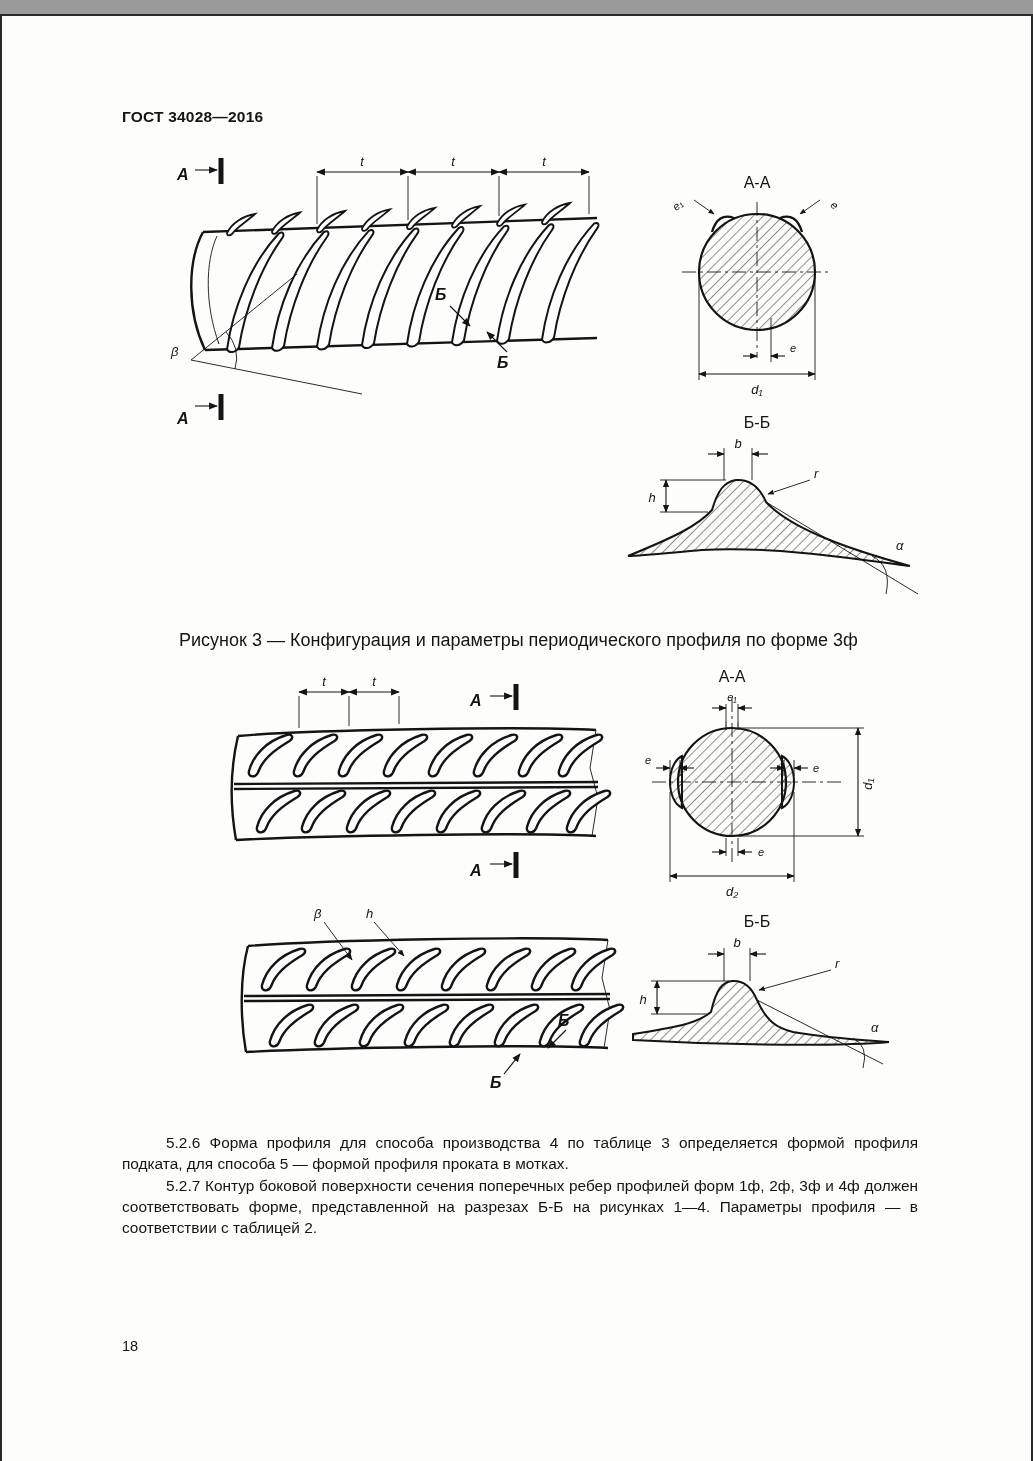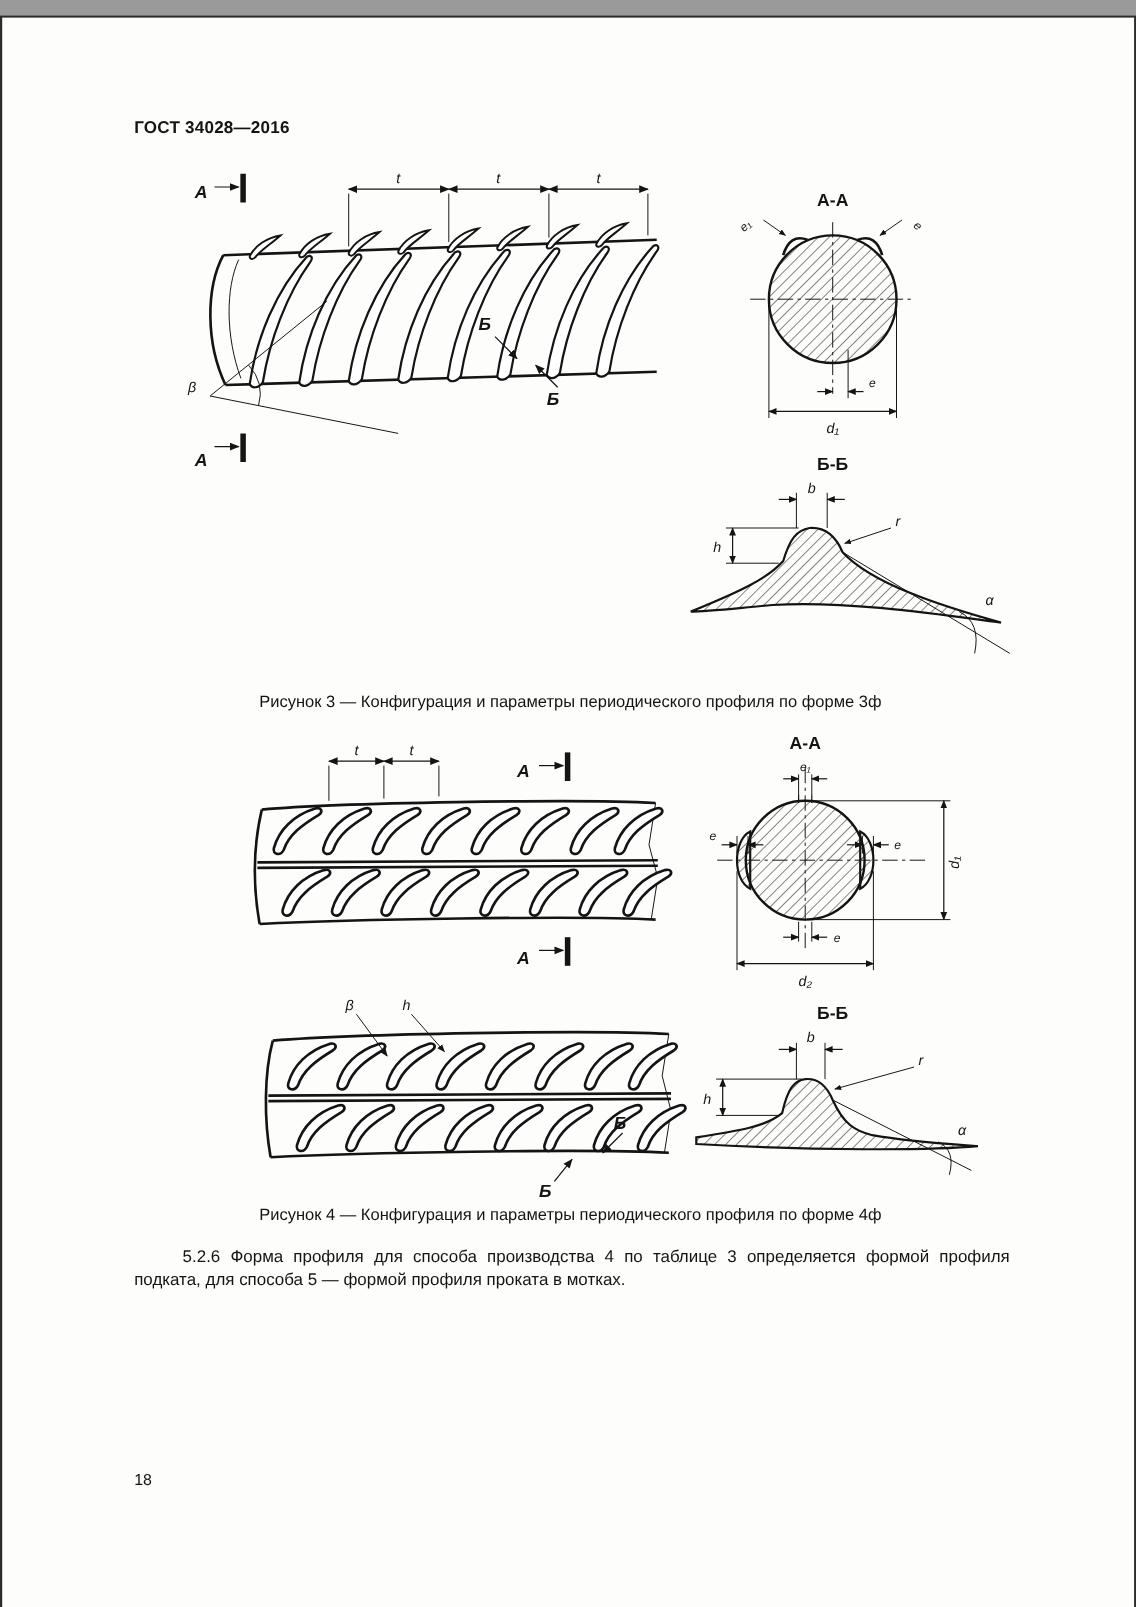--- a/index.html
+++ b/index.html
@@ -6,22 +6,22 @@
   html,body { background:#9a9a9a; }
   .page {
     position:relative; width:1033px; height:1461px;
     background:#fdfdfb; border:2px solid #2b2b2b;
     font-family:"Liberation Sans", sans-serif; color:#141414;
     overflow:hidden; margin:14px auto;
   }
   .abs { position:absolute; }
   svg.abs { overflow:visible; }
   .doc-header { font-weight:bold; font-size:15.5px; letter-spacing:.2px; }
-  .sec-title { font-weight:bold; font-size:16px; text-align:center; }
-  .caption { font-size:15px; text-align:center; }
+  .sec-title { font-weight:normal; font-size:16px; text-align:center; }
+  .caption { font-size:18px; text-align:center; }
   .bodytext { font-size:15.4px; line-height:1.38; text-align:justify; }
   .bodytext p { text-indent:44px; }
   .bodytext i.var { font-style:italic; }
   .pagenum { font-size:14.5px; }
   svg text { font-family:"Liberation Sans", sans-serif; fill:#141414; }
   svg text.mark { font-weight:bold; font-size:16px; font-style:italic; }
   svg text.dim { font-style:italic; font-size:13px; }
   svg text.dim-sm { font-style:italic; font-size:11px; }
   svg .thick { stroke:#141414; stroke-width:5; }
   svg .edge { stroke:#141414; stroke-width:2.4; fill:none; }
@@ -422,21 +422,21 @@
       <line class="thin" x1="214" y1="36" x2="142" y2="56" marker-end="url(#mG)"></line>
     </g>
 
     <g>
       <line class="thin" x1="140" y1="66" x2="266" y2="130"></line>
       <path class="thin" d="M236,104 Q252,112 246,134"></path>
       <text class="dim" x="254" y="98">α</text>
     </g>
   </svg>
 
-  <div class="caption abs" style="left:120px;top:1080px;width:793px">Рисунок 4 — Конфигурация и параметры периодического профиля по форме 4ф</div>
 
   <div class="bodytext abs" style="left:120px;top:1116px;width:796px">
     <p><span>5.2.6 Форма профиля для способа производства 4 по таблице 3 определяется формой профиля подката, для способа 5 — формой профиля проката в мотках.</span></p>
+    <p><span>5.2.7 Контур боковой поверхности сечения поперечных ребер профилей форм 1ф, 2ф, 3ф и 4ф должен соответствовать форме, представленной на разрезах Б-Б на рисунках 1—4. Параметры профиля — в соответствии с таблицей 2.</span></p>
   </div>
 
   <div class="pagenum abs" style="left:120px;top:1322px">18</div>
 
 </div>
 
 </body></html>

